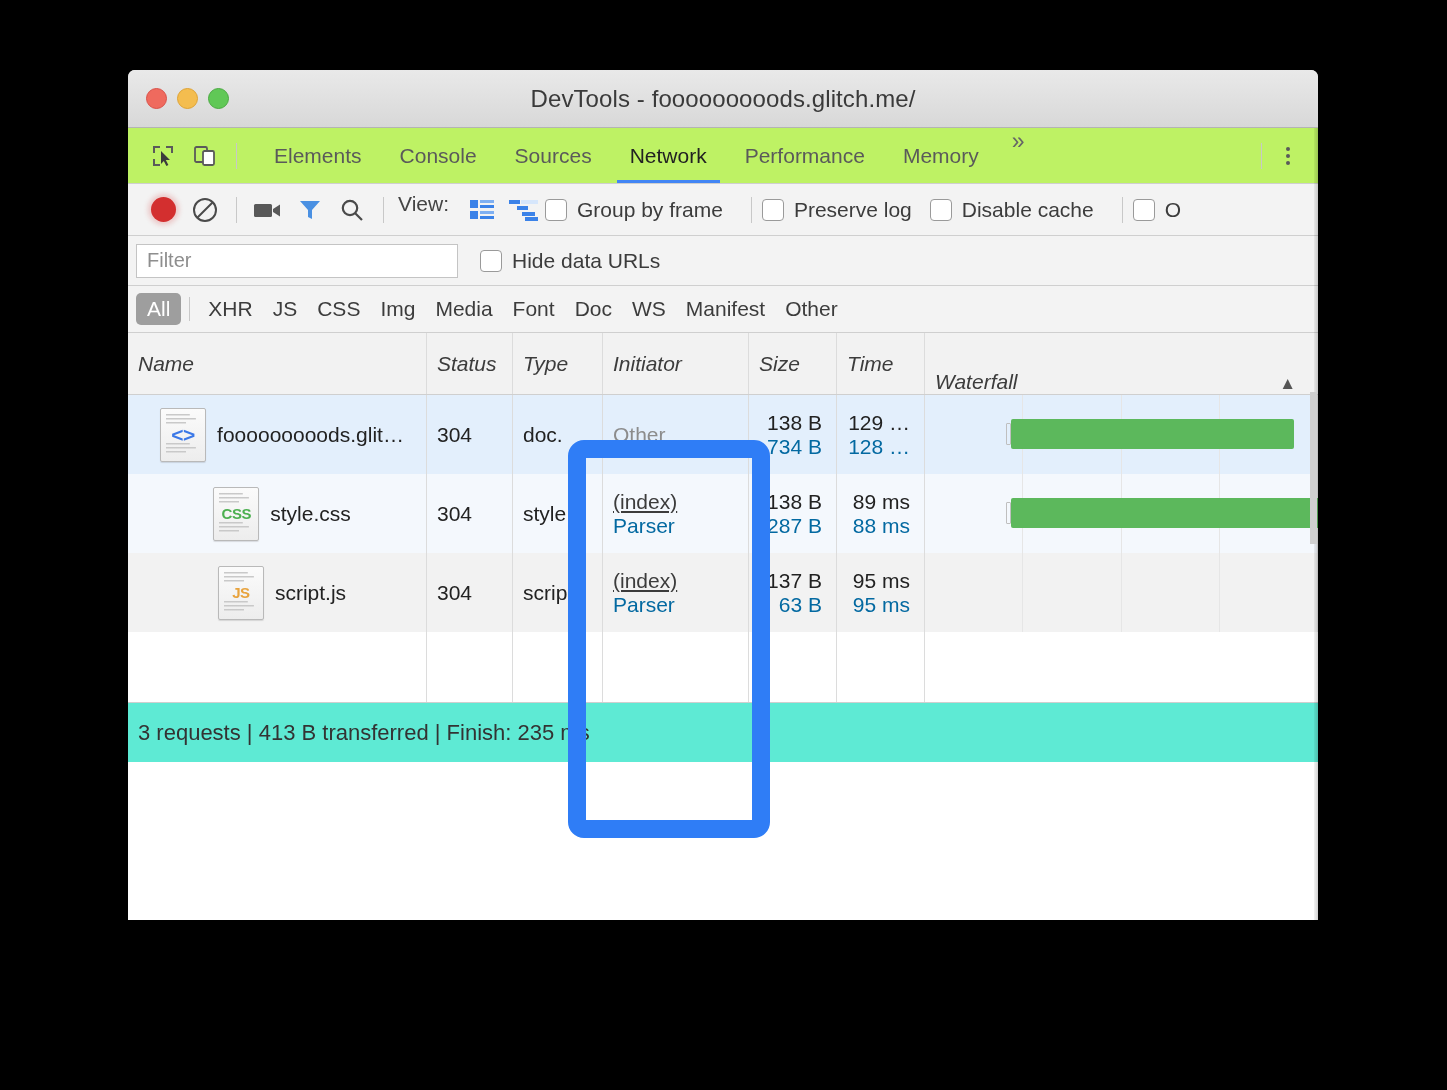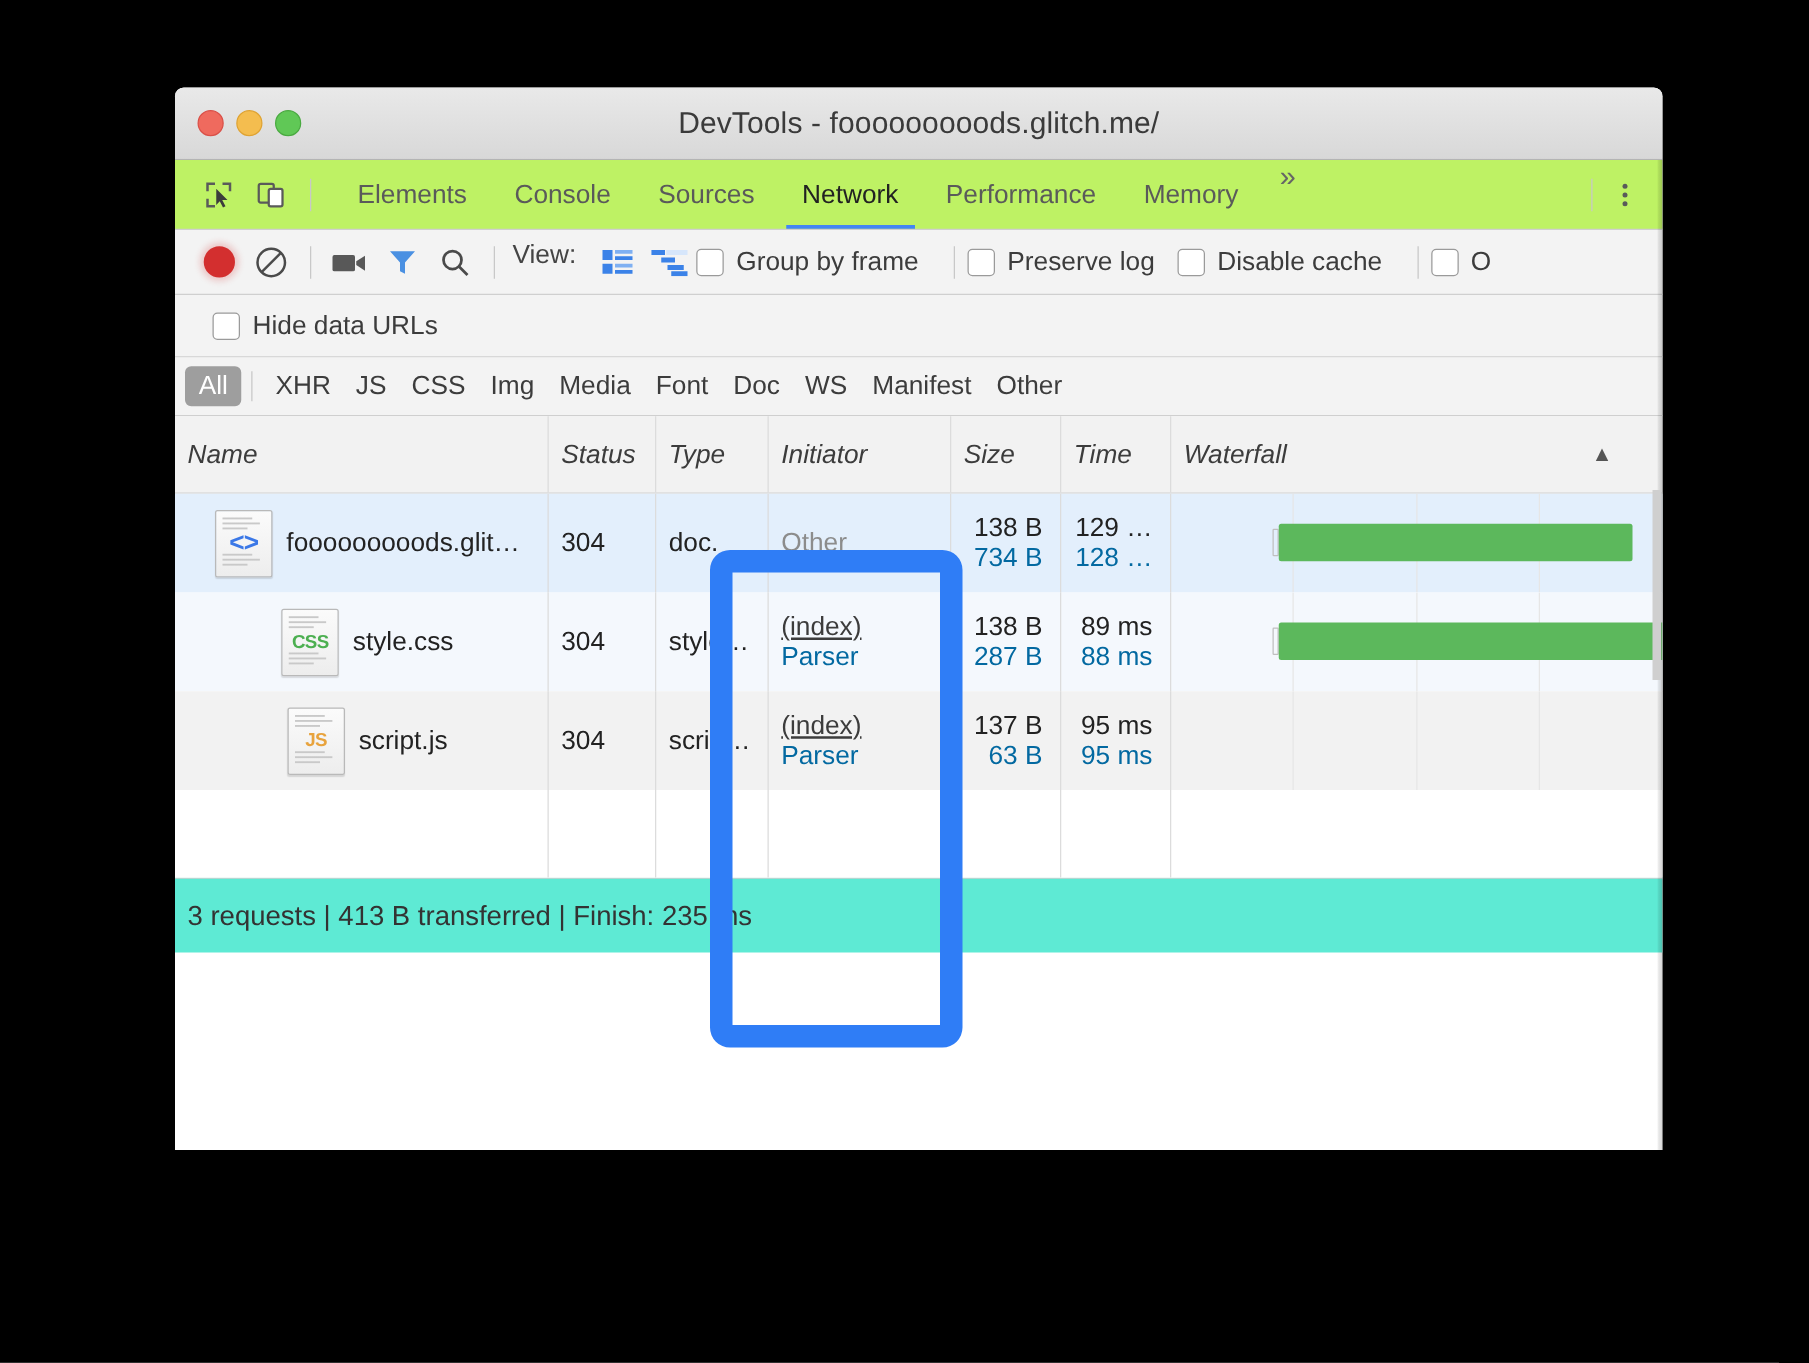--- a/index.html
+++ b/index.html
@@ -5,21 +5,21 @@
   * { box-sizing: border-box; margin: 0; padding: 0; }
   html, body {
     width: 1447px; height: 1090px;
     background: #000; overflow: hidden;
     font-family: "Liberation Sans", sans-serif;
   }
   #stage { position: relative; width: 1447px; height: 1090px; background: #000; }
 
   
   .window {
-    position: absolute; left: 140px; top: 70px;
+    position: absolute; left: 128px; top: 70px;
     width: 1190px; height: 850px;
     background: #fff; overflow: hidden;
     border-radius: 7px 7px 0 0;
     box-shadow: 0 18px 60px rgba(0,0,0,.55);
   }
 
   
   .titlebar {
     position: relative; height: 58px;
     background: linear-gradient(#e9e9e9, #d8d8d8);
@@ -123,21 +123,21 @@
     display: flex; height: 62px; background: #f2f2f2;
     border-bottom: 1px solid #cfcfcf; align-items: center; font-style: italic;
   }
   .th {
     font-size: 21px; color: #3c3c3c; padding-left: 10px;
     border-right: 1px solid #dcdcdc; height: 100%;
     display: flex; align-items: center; flex: none; overflow: hidden;
   }
   .c-name { width: 299px; } .c-status { width: 86px; } .c-type { width: 90px; }
   .c-init { width: 146px; } .c-size { width: 88px; } .c-time { width: 88px; }
-  .c-wf { flex: 1; border-right: none; justify-content: space-between; padding-right: 40px; }
+  .c-wf { flex: 1; border-right: none; justify-content: space-between; padding-right: 22px; align-items: flex-end; }
   .sort-arrow { font-size: 17px; color: #555; }
 
   .rows { position: relative; background: #fff; height: 307px; }
   .row { display: flex; height: 79px; align-items: stretch; }
   .row.r1 { background: #e3effc; }
   .row.r2 { background: #f4f8fd; }
   .row.r3 { background: #f2f2f2; }
   .row.blank { background: #fff; height: 70px; }
   .td {
     border-right: 1px solid #dcdcdc; padding-left: 10px; flex: none;
@@ -326,20 +326,21 @@
         <span>Disable cache</span>
       </div>
       <div class="vsep"></div>
       <div class="cb-wrap">
         <div class="cbx"></div>
         <span>O</span>
       </div>
     </div>
 
     <div class="filterbar">
+      <input class="filter-input" type="text" placeholder="Filter" style="">
       <div class="cb-wrap" style="margin-left:22px">
         <div class="cbx"></div>
         <span>Hide data URLs</span>
       </div>
     </div>
 
     <div class="chipbar">
       <div class="chip active">All</div>
       <div class="chip-sep"></div>
       <div class="chip">XHR</div>

